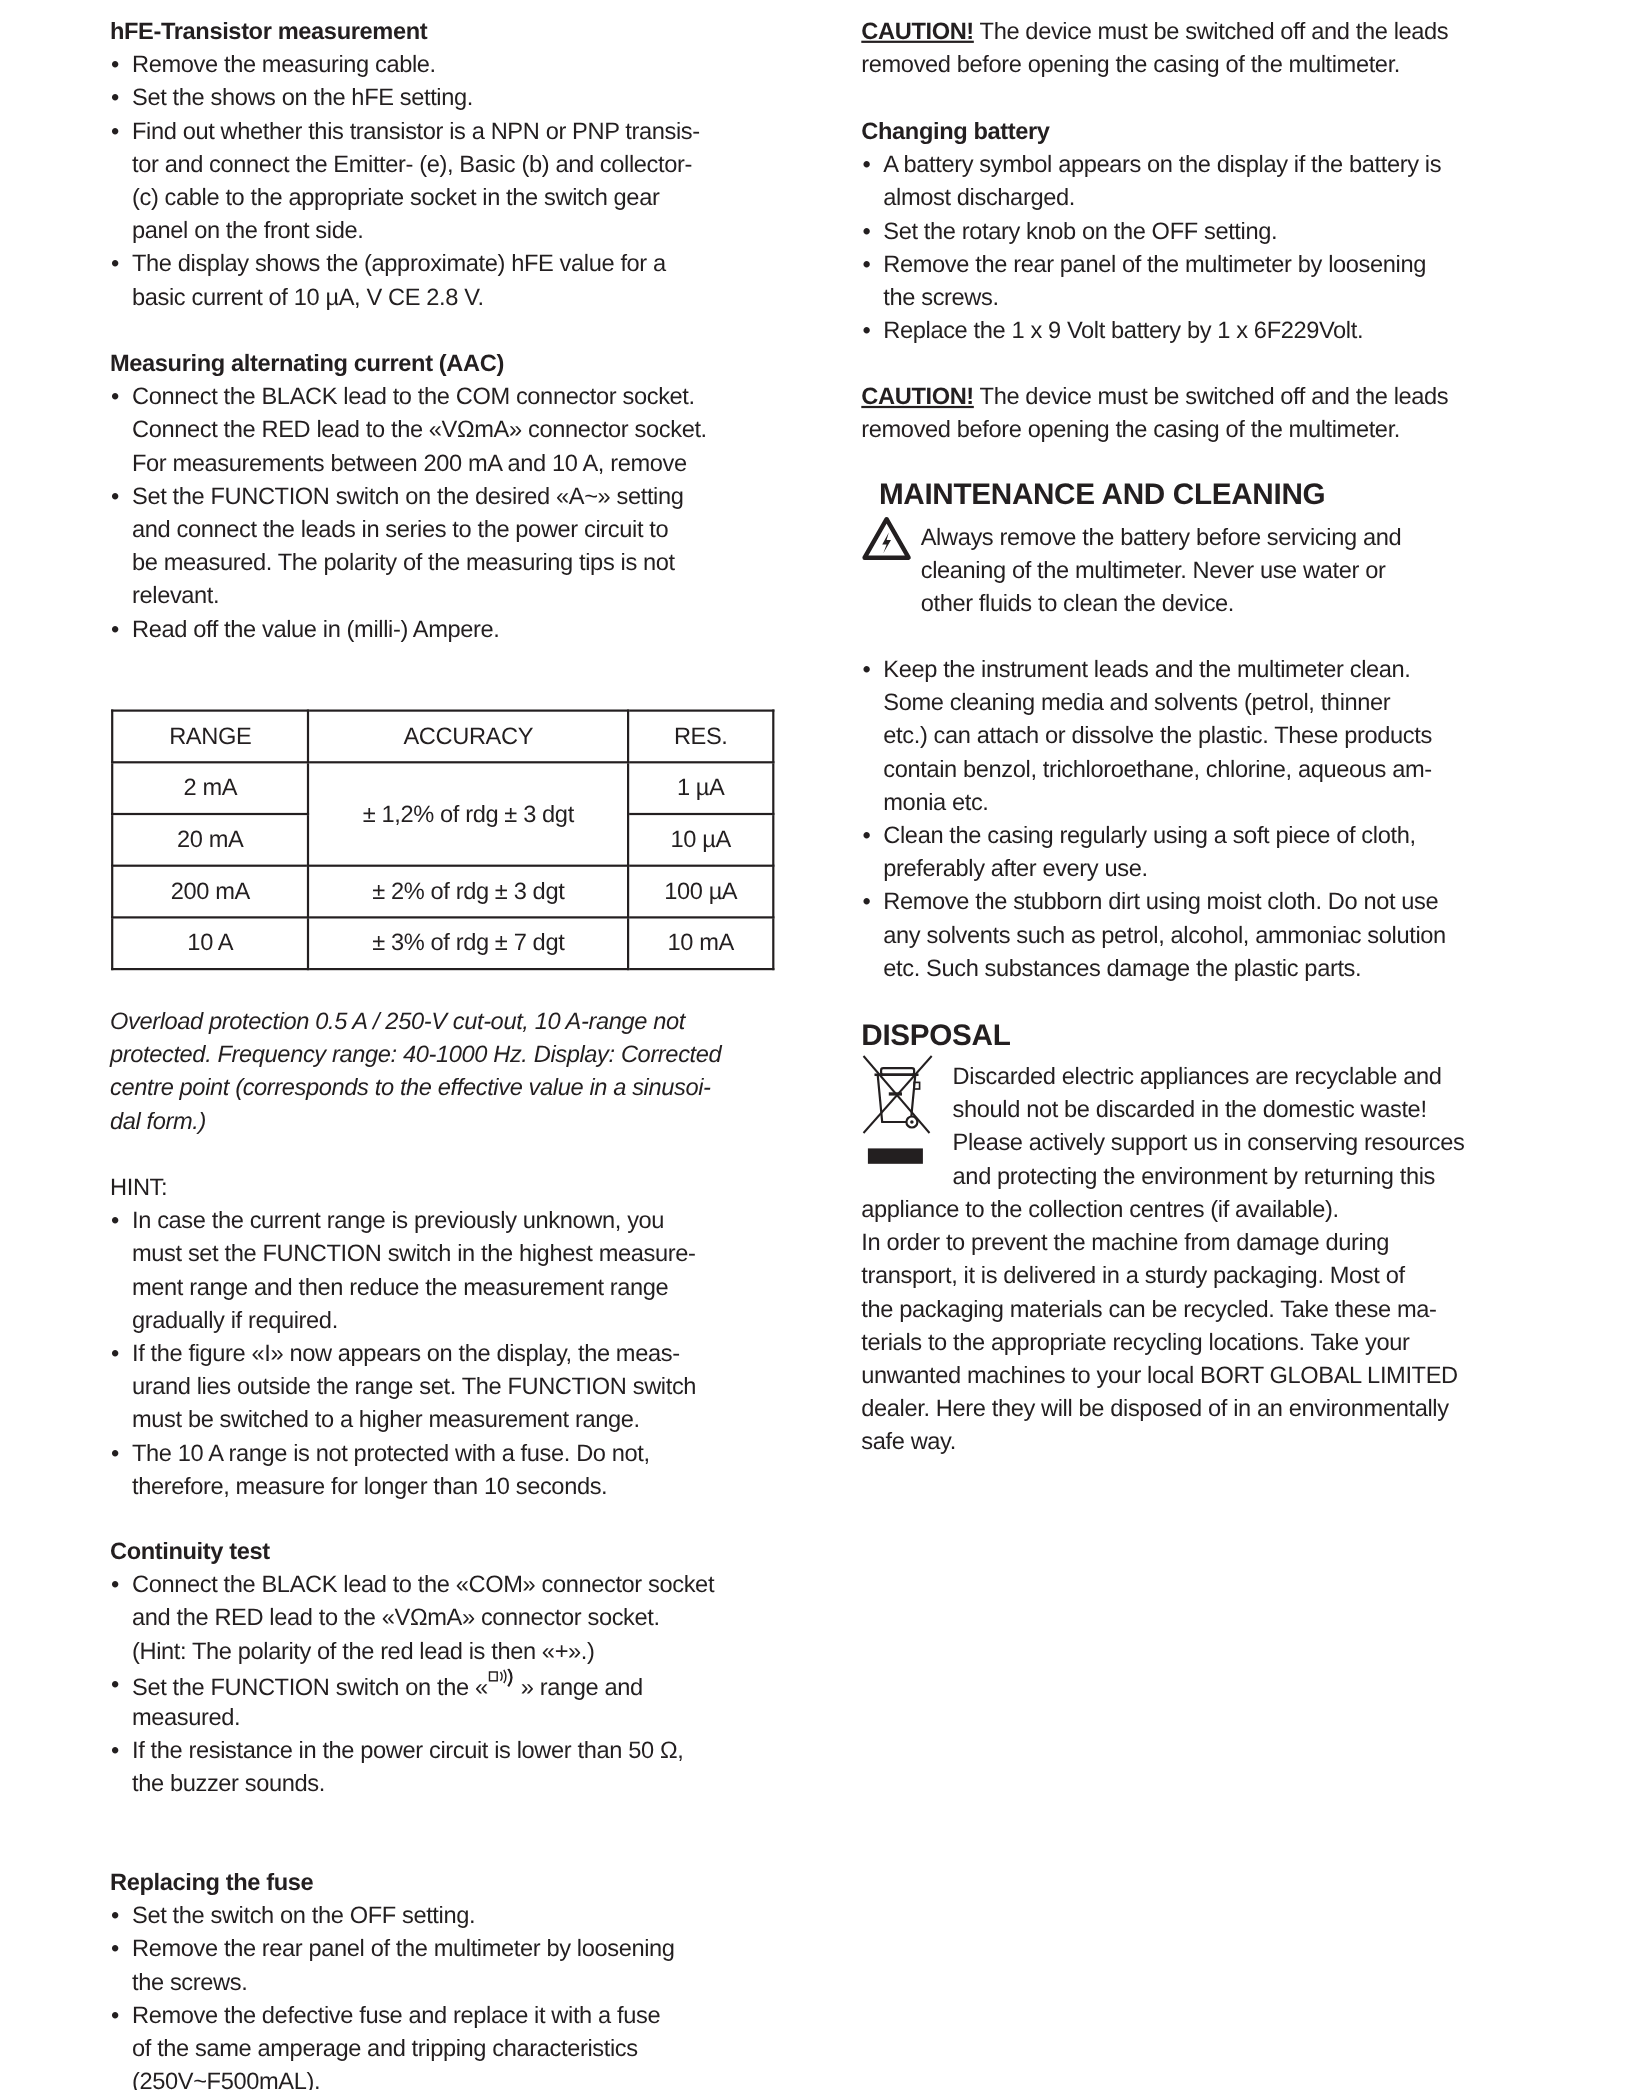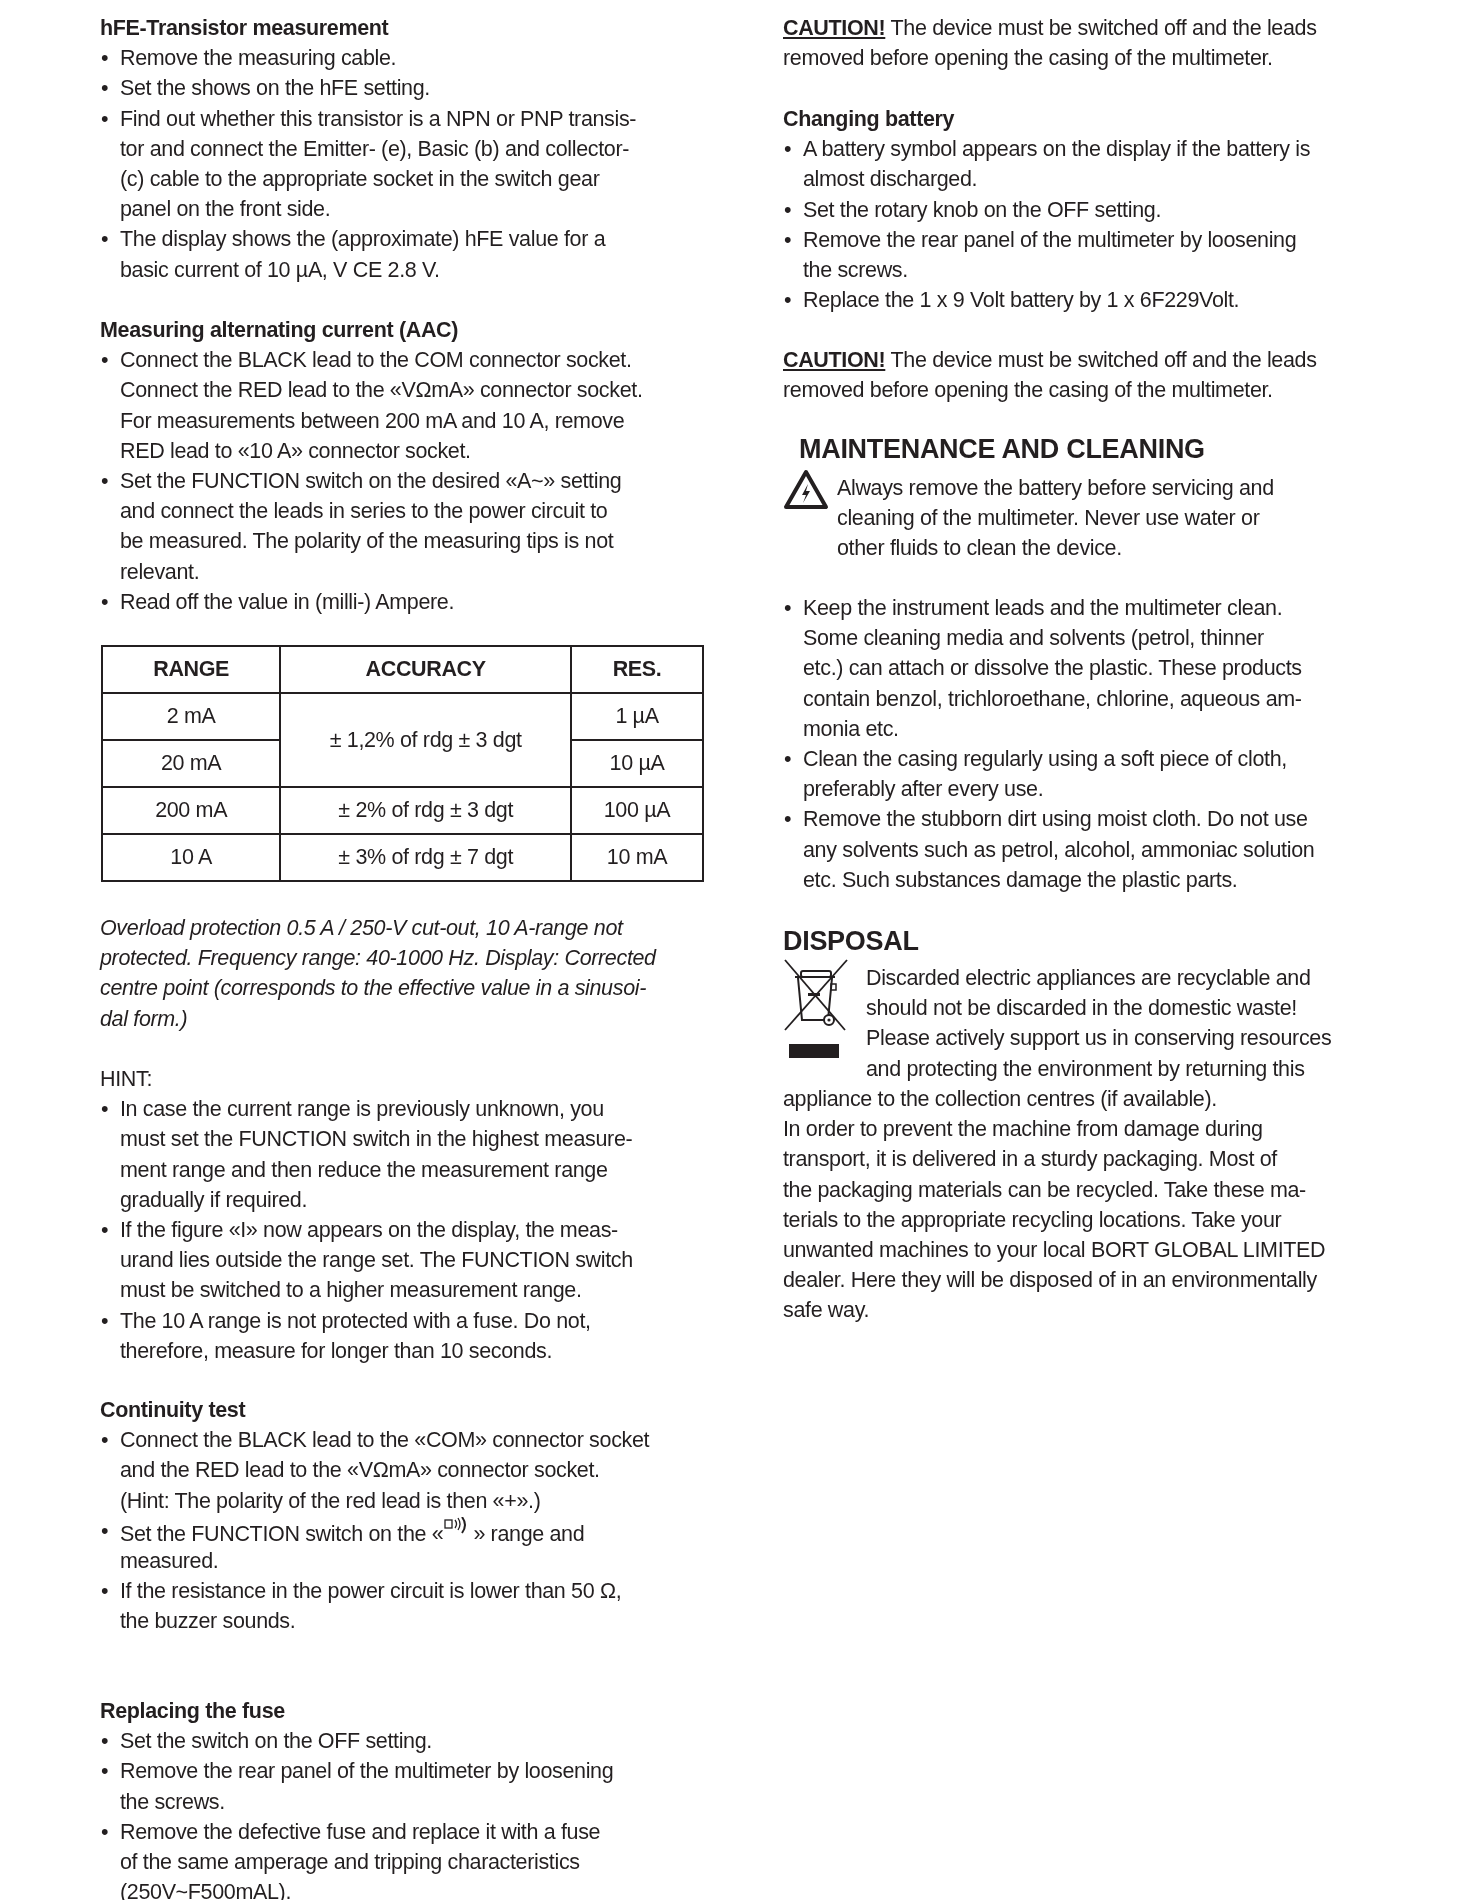--- a/index.html
+++ b/index.html
@@ -27,21 +27,21 @@
   b.lead { font-weight: bold; text-decoration: underline; }
 
   
   table.spec {
     position: absolute; left: 101px; top: 645px; width: 603px; height: 235px;
     border-collapse: collapse; font-size: 21.5px; letter-spacing: -0.35px;
   }
   table.spec td, table.spec th {
     border: 2px solid #231f20; text-align: center; padding: 0; height: 45px;
   }
-  table.spec th { font-weight: bold; }
+  table.spec th { font-weight: normal; }
 
   .icon { position: absolute; }
   .speaker-inline { display: inline-block; vertical-align: 6px; font-size: 13px; }
 </style>
 </head>
 <body>
 
 <div class="col" style="left:100px; top:0;">
 
   <div class="block" style="top:13px;">
@@ -68,21 +68,20 @@
       </div>
   </div>
 
   <div class="block" style="top:315px;">
     <span class="line h3">Measuring alternating current (AAC)</span>
     <div class="li">
         <span class="bullet">•</span>
       <span class="line">Connect the BLACK lead to the COM connector socket.</span>
       <span class="line">Connect the RED lead to the «VΩmA» connector socket.</span>
       <span class="line">For measurements between 200 mA and 10 A, remove</span>
-      <span class="line">RED lead to «10 A» connector socket.</span>
       </div>
     <div class="li">
         <span class="bullet">•</span>
       <span class="line">Set the FUNCTION switch on the desired «A~» setting</span>
       <span class="line">and connect the leads in series to the power circuit to</span>
       <span class="line">be measured. The polarity of the measuring tips is not</span>
       <span class="line">relevant.</span>
       </div>
     <div class="li">
         <span class="bullet">•</span>

